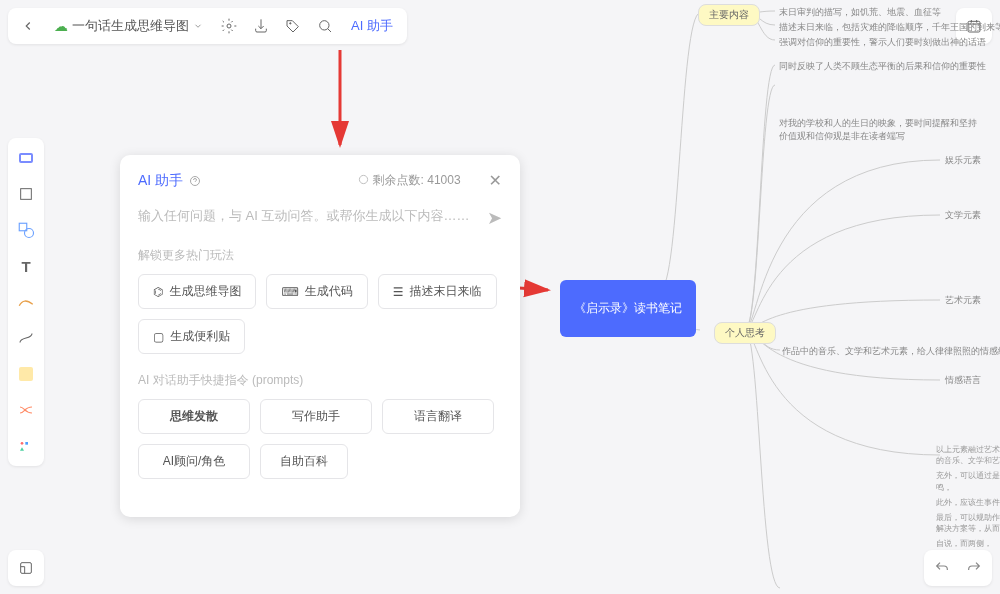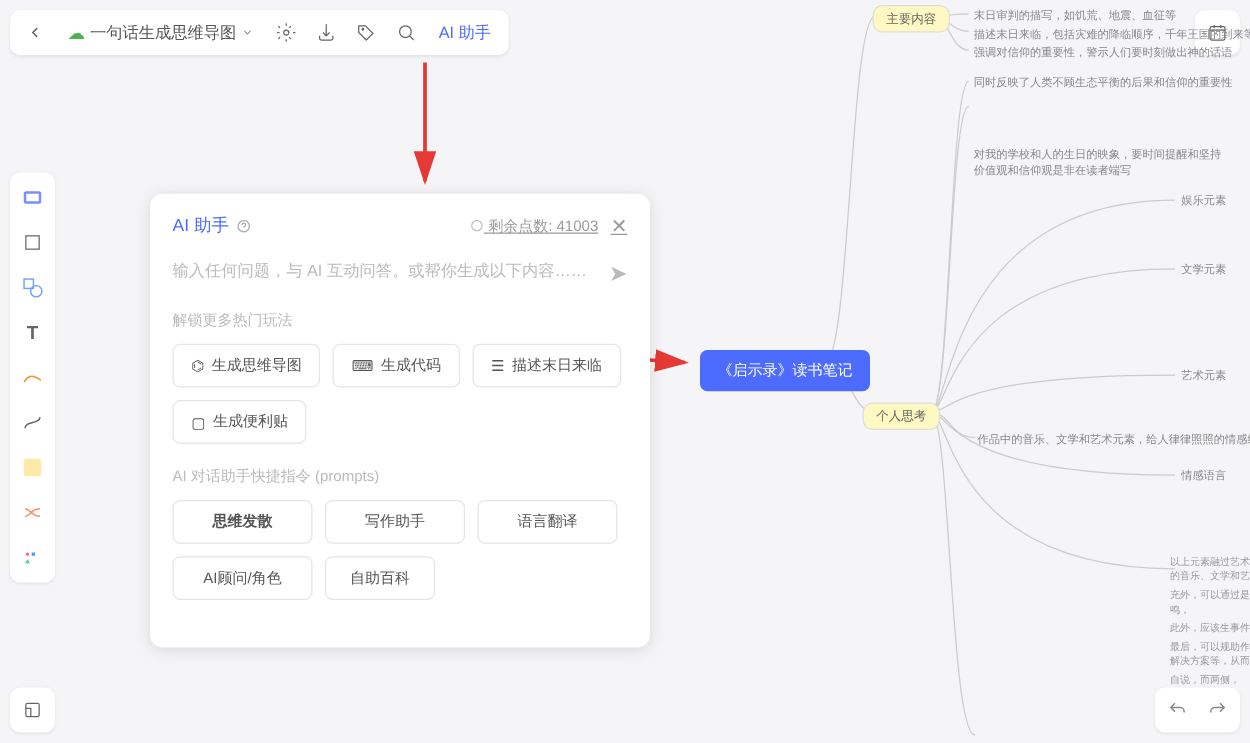--- a/index.html
+++ b/index.html
@@ -23,32 +23,32 @@
     .top-right-btn { position:absolute; right:8px; top:8px; width:36px; height:36px; background:#fff; border-radius:8px; box-shadow:0 1px 3px rgba(0,0,0,0.08); display:flex; align-items:center; justify-content:center; cursor:pointer; color:#666; }
     
     
     .bottom-right-btns { position:absolute; right:8px; bottom:8px; background:#fff; border-radius:8px; box-shadow:0 1px 3px rgba(0,0,0,0.08); display:flex; padding:6px; gap:8px; }
     .bottom-right-btns .btn { width:24px; height:24px; display:flex; align-items:center; justify-content:center; cursor:pointer; color:#888; }
     
     
     .ai-panel { position:absolute; left:120px; top:155px; width:400px; background:#fff; border-radius:10px; box-shadow:0 2px 12px rgba(0,0,0,0.12); padding:16px 18px 20px; }
     .ai-panel-header { display:flex; justify-content:space-between; align-items:center; margin-bottom:12px; }
     .ai-panel-title { color:#4d6bfe; font-size:14px; font-weight:500; display:flex; align-items:center; gap:6px; }
-    .ai-panel-meta { display:flex; align-items:center; gap:10px; color:#999; font-size:12px;text-decoration:underline; }
+    .ai-panel-meta { display:flex; align-items:center; gap:28px; color:#999; font-size:12px; }
     .close-btn { cursor:pointer; color:#999; font-size:16px; }
     .ai-input-row { display:flex; align-items:flex-end; gap:8px; margin-bottom:18px; }
     .ai-input { flex:1; border:none; outline:none; font-size:13px; color:#333; padding:6px 0; }
     .ai-input::placeholder { color:#bbb; }
     .send-btn { color:#bbb; cursor:pointer; font-size:18px; }
     .section-label { font-size:12px; color:#bbb; margin-bottom:10px; }
     .chip-row { display:flex; gap:10px; flex-wrap:wrap; margin-bottom:18px; }
     .chip { border:1px solid #e5e5e8; border-radius:6px; padding:8px 14px; font-size:12px; color:#555; display:flex; align-items:center; gap:6px; cursor:pointer; }
     
     
-    .mindmap-root { position:absolute; left:560px; top:280px; background:#4d6bfe; color:#fff; padding:8px 14px; border-radius:6px; font-size:12px; font-weight:500; }
+    .mindmap-root { position:absolute; left:560px; top:280px; background:#4d6bfe; color:#fff; padding:20px 14px; border-radius:6px; font-size:12px; font-weight:500; }
     
     
     .mm-node { position:absolute; background:#fef9c3; border:1px solid #ddd; border-radius:8px; padding:3px 10px; font-size:10px; color:#666; white-space:nowrap; }
     .mm-leaf { position:absolute; font-size:9px; color:#888; white-space:nowrap; }
     
     
     svg.connections { position:absolute; top:0; left:0; width:1000px; height:594px; pointer-events:none; }
     svg.connections path { stroke:#ccc; stroke-width:1; fill:none; }
     
     
@@ -182,21 +182,21 @@
   <path d="M745 330 C760 330 760 215 940 215"></path>
   <path d="M745 330 C760 330 760 300 940 300"></path>
   <path d="M745 330 C760 330 760 350 780 350"></path>
   <path d="M745 330 C760 330 760 380 940 380"></path>
   <path d="M745 330 C760 330 760 455 940 455"></path>
   <path d="M745 330 C760 330 760 588 780 588"></path>
 </svg>
 
 <div class="mindmap-root">《启示录》读书笔记</div>
 <div class="mm-node" style="left:698px;top:4px;">主要内容</div>
-<div class="mm-node" style="left:690px;top:322px;">个人思考</div>
+<div class="mm-node" style="left:714px;top:322px;">个人思考</div>
 
 <div class="mm-leaf" style="left:779px;top:6px;">末日审判的描写，如饥荒、地震、血征等</div>
 <div class="mm-leaf" style="left:779px;top:21px;">描述末日来临，包括灾难的降临顺序，千年王国的到来等</div>
 <div class="mm-leaf" style="left:779px;top:36px;">强调对信仰的重要性，警示人们要时刻做出神的话语</div>
 <div class="mm-leaf" style="left:779px;top:60px;">同时反映了人类不顾生态平衡的后果和信仰的重要性</div>
 <div class="mm-leaf" style="left:779px;top:78px;width:200px;white-space:normal;margin-top:39px;">对我的学校和人的生日的映象，要时间提醒和坚持价值观和信仰观是非在读者端写</div>
 <div class="mm-leaf" style="left:945px;top:154px;">娱乐元素</div>
 <div class="mm-leaf" style="left:945px;top:209px;">文学元素</div>
 <div class="mm-leaf" style="left:945px;top:294px;">艺术元素</div>
 <div class="mm-leaf" style="left:782px;top:345px;">作品中的音乐、文学和艺术元素，给人律律照照的情感绘制</div>

